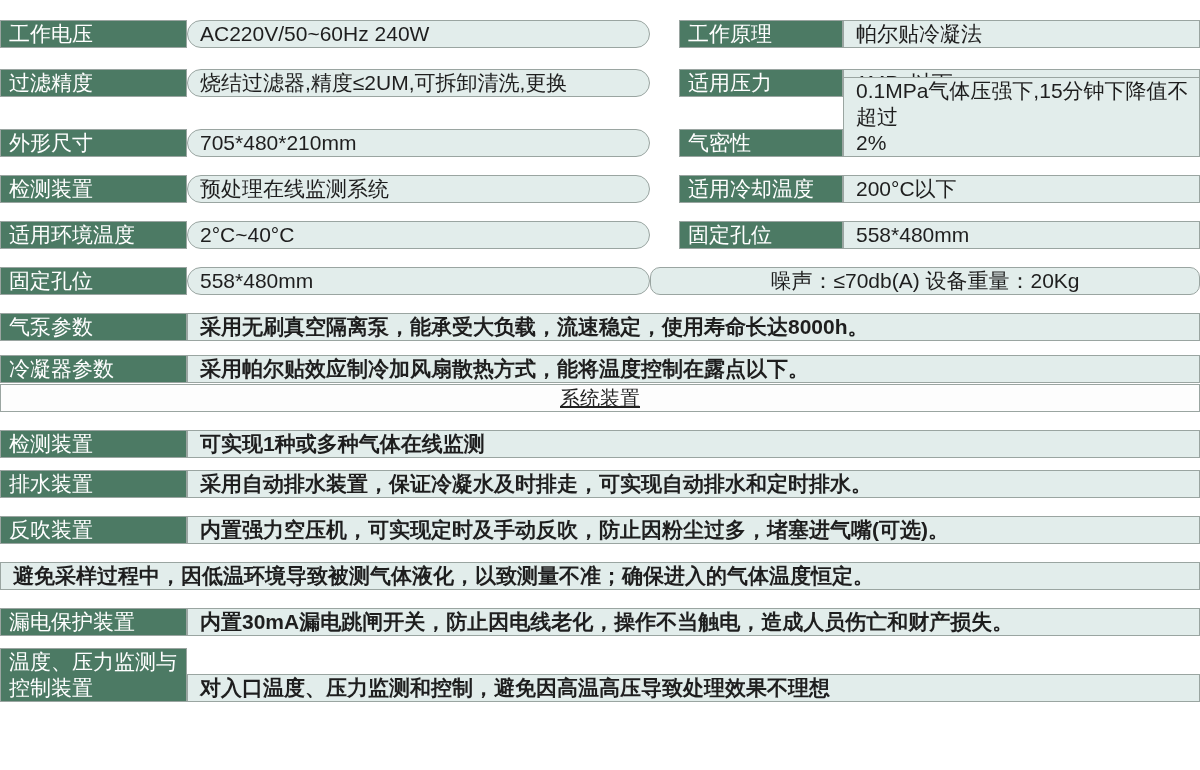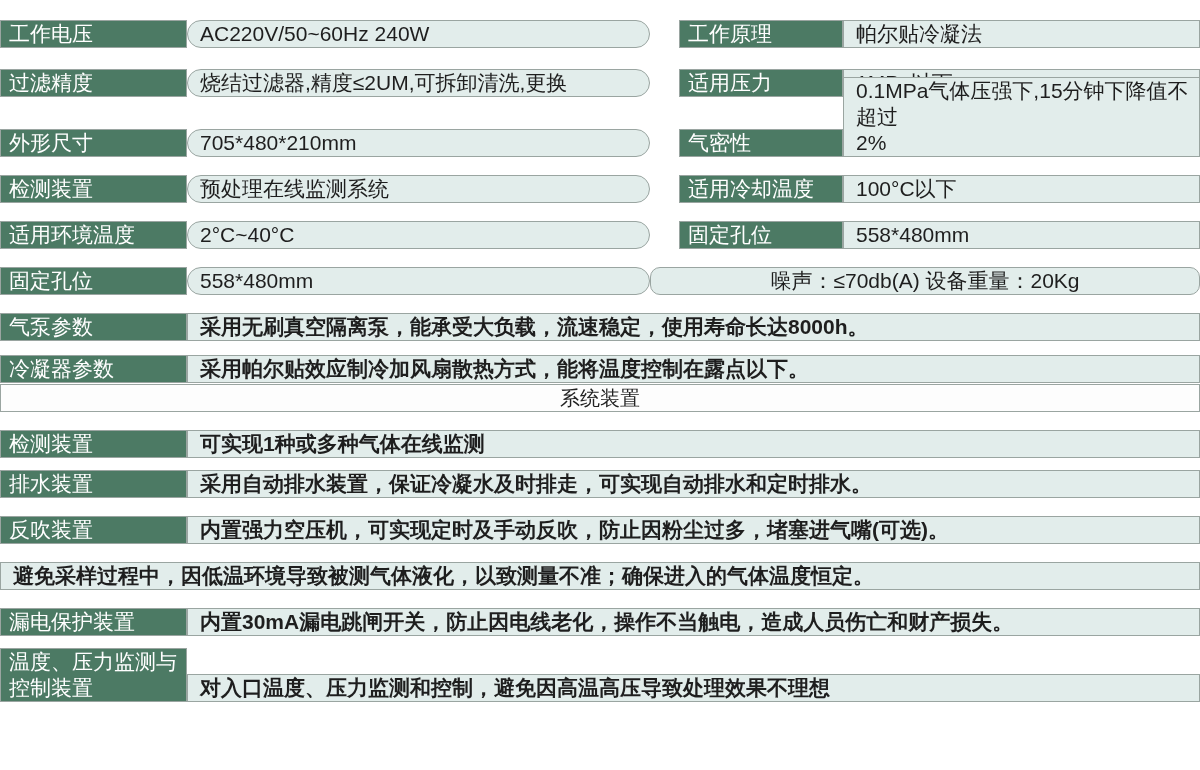--- a/index.html
+++ b/index.html
@@ -17,21 +17,21 @@
   .hdr{background:#4c7a64;color:#ffffff;padding:0 6px 0 8px;}
   .val{background:#e2edeb;padding:0 10px 0 12px;}
   .c1{width:187px;flex:none;}
   .c2{width:463px;flex:none;border-radius:16px;}
   .c3{width:164px;flex:none;margin-left:29px;}
   .c4{flex:1;}
   .fullval{flex:1;font-weight:bold;}
   .merged{flex:1;justify-content:center;text-align:center;padding:0 8px;border-radius:10px;}
   .section{
     flex:1;background:#fdfdfd;justify-content:center;text-align:center;
-    color:#222222;font-size:20px;font-weight:500;
+    color:#222222;font-size:20px;font-weight:500;text-decoration:underline;
   }
   .pre{white-space:pre-line;}
   
   .r1{height:40px}.r2{height:45px}.r3{height:56px}.r4{height:44px}
   .r5{height:42px}.r6{height:42px}.r7{height:42px}
   .r8{height:42px}.r9{height:38px}
   .r10{height:25px}
   .r11{height:42px}.r12{height:36px}.r13{height:42px}
   .r14{height:42px}.r15{height:42px}.r16{height:62px}
 </style>
@@ -60,21 +60,21 @@
     <div class="cell hdr c3">气密性</div>
     <div class="cell val c4 pre">0.1MPa气体压强下,15分钟下降值不超过
 2%</div>
   </div>
 
 
   <div class="row r5">
     <div class="cell hdr c1">检测装置</div>
     <div class="cell val c2">预处理在线监测系统</div>
     <div class="cell hdr c3">适用冷却温度</div>
-    <div class="cell val c4">100°C以下</div>
+    <div class="cell val c4">200°C以下</div>
   </div>
 
   <div class="row r6">
     <div class="cell hdr c1">适用环境温度</div>
     <div class="cell val c2">2°C~40°C</div>
     <div class="cell hdr c3">固定孔位</div>
     <div class="cell val c4">558*480mm</div>
   </div>
 
   <div class="row r7">

